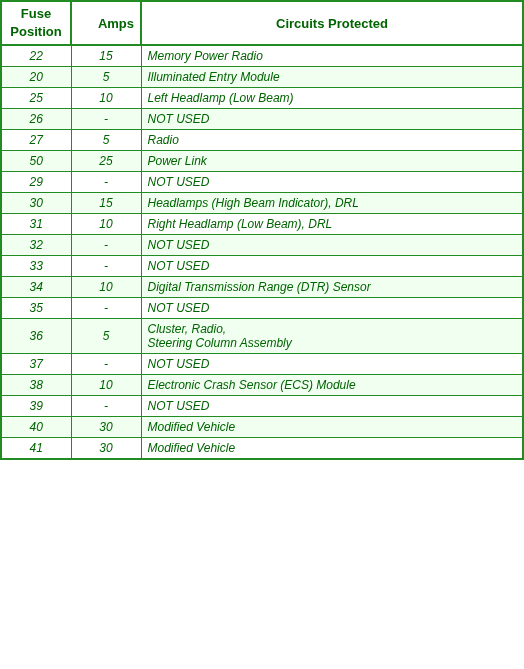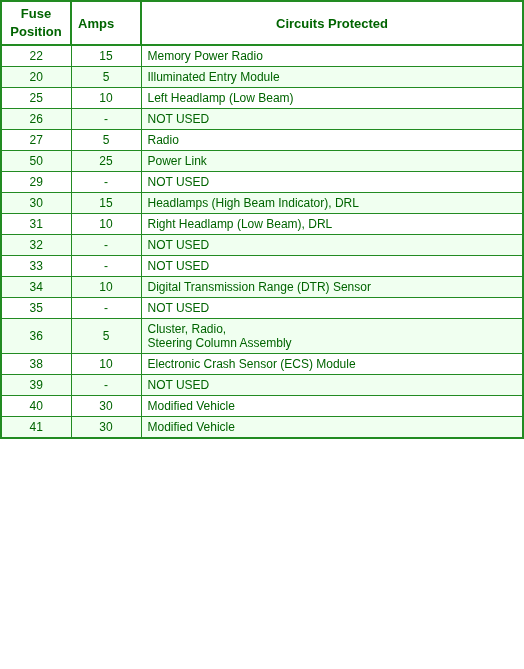--- a/index.html
+++ b/index.html
@@ -28,27 +28,28 @@
       font-size: 13px;
       color: #006400;
       border: 2px solid #228B22;
     }
     .col-fuse {
       width: 70px;
       text-align: center;
     }
     .col-amps {
       width: 70px;
-      text-align: left;
+      text-align: right;
     }
     .col-circuits {
       width: auto;
     }
     tbody tr td {
       background: #fff;
+      font-style: italic;
     }
     tbody tr:nth-child(even) td {
       background: #f0fff0;
     }
     tbody tr td.center {
       text-align: center;
     }
     .header-fuse {
       line-height: 1.4;
     }
@@ -129,20 +130,25 @@
         <td class="col-fuse center">35</td>
         <td class="col-amps center">-</td>
         <td class="col-circuits">NOT USED</td>
       </tr>
       <tr>
         <td class="col-fuse center">36</td>
         <td class="col-amps center">5</td>
         <td class="col-circuits">Cluster, Radio,<br>Steering Column Assembly</td>
       </tr>
       <tr>
+        <td class="col-fuse center">37</td>
+        <td class="col-amps center">-</td>
+        <td class="col-circuits">NOT USED</td>
+      </tr>
+      <tr>
         <td class="col-fuse center">38</td>
         <td class="col-amps center">10</td>
         <td class="col-circuits">Electronic Crash Sensor (ECS) Module</td>
       </tr>
       <tr>
         <td class="col-fuse center">39</td>
         <td class="col-amps center">-</td>
         <td class="col-circuits">NOT USED</td>
       </tr>
       <tr>

